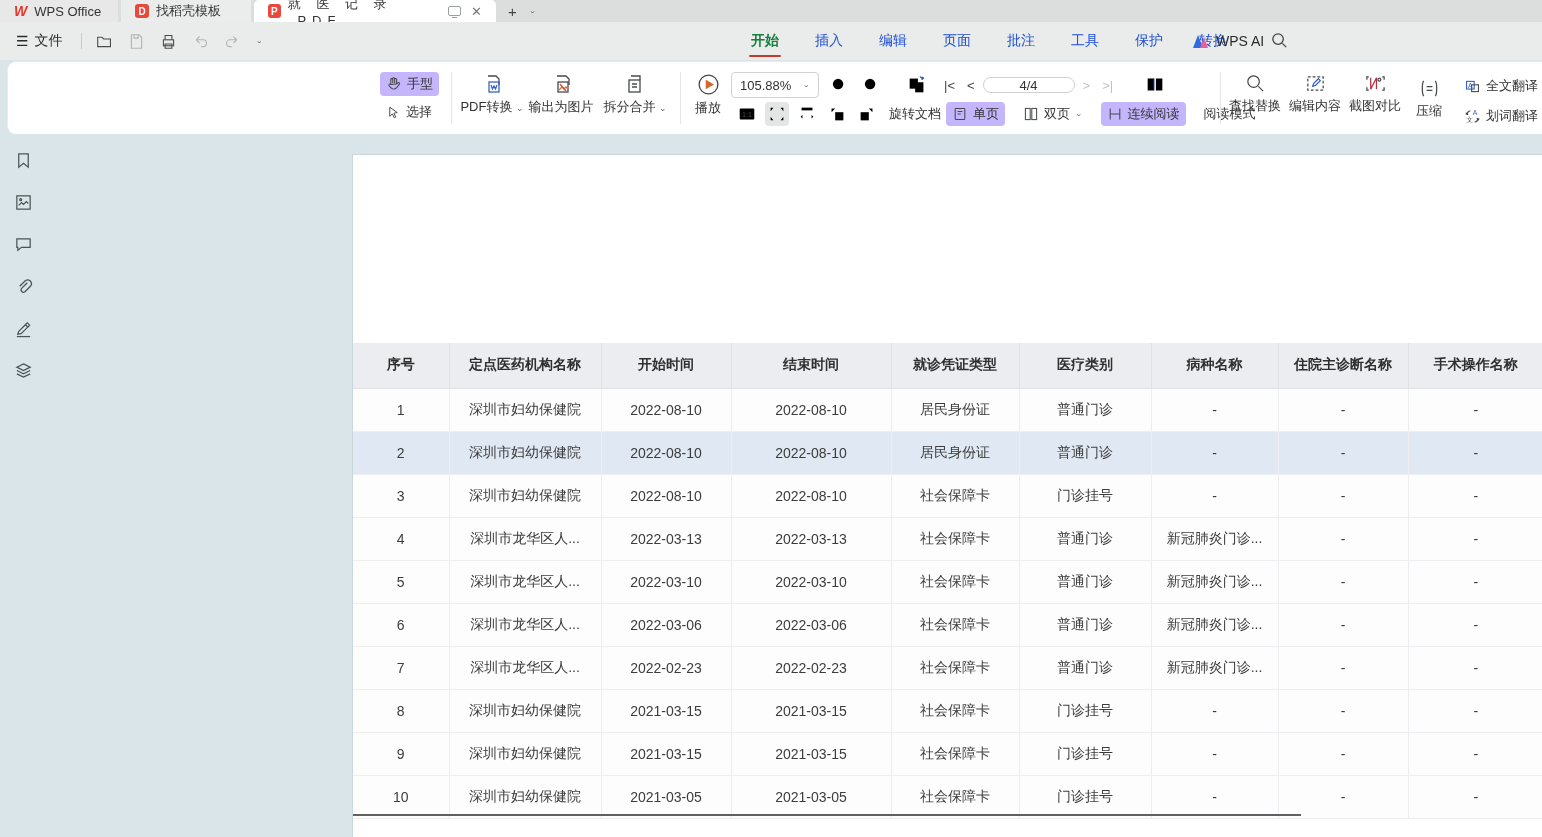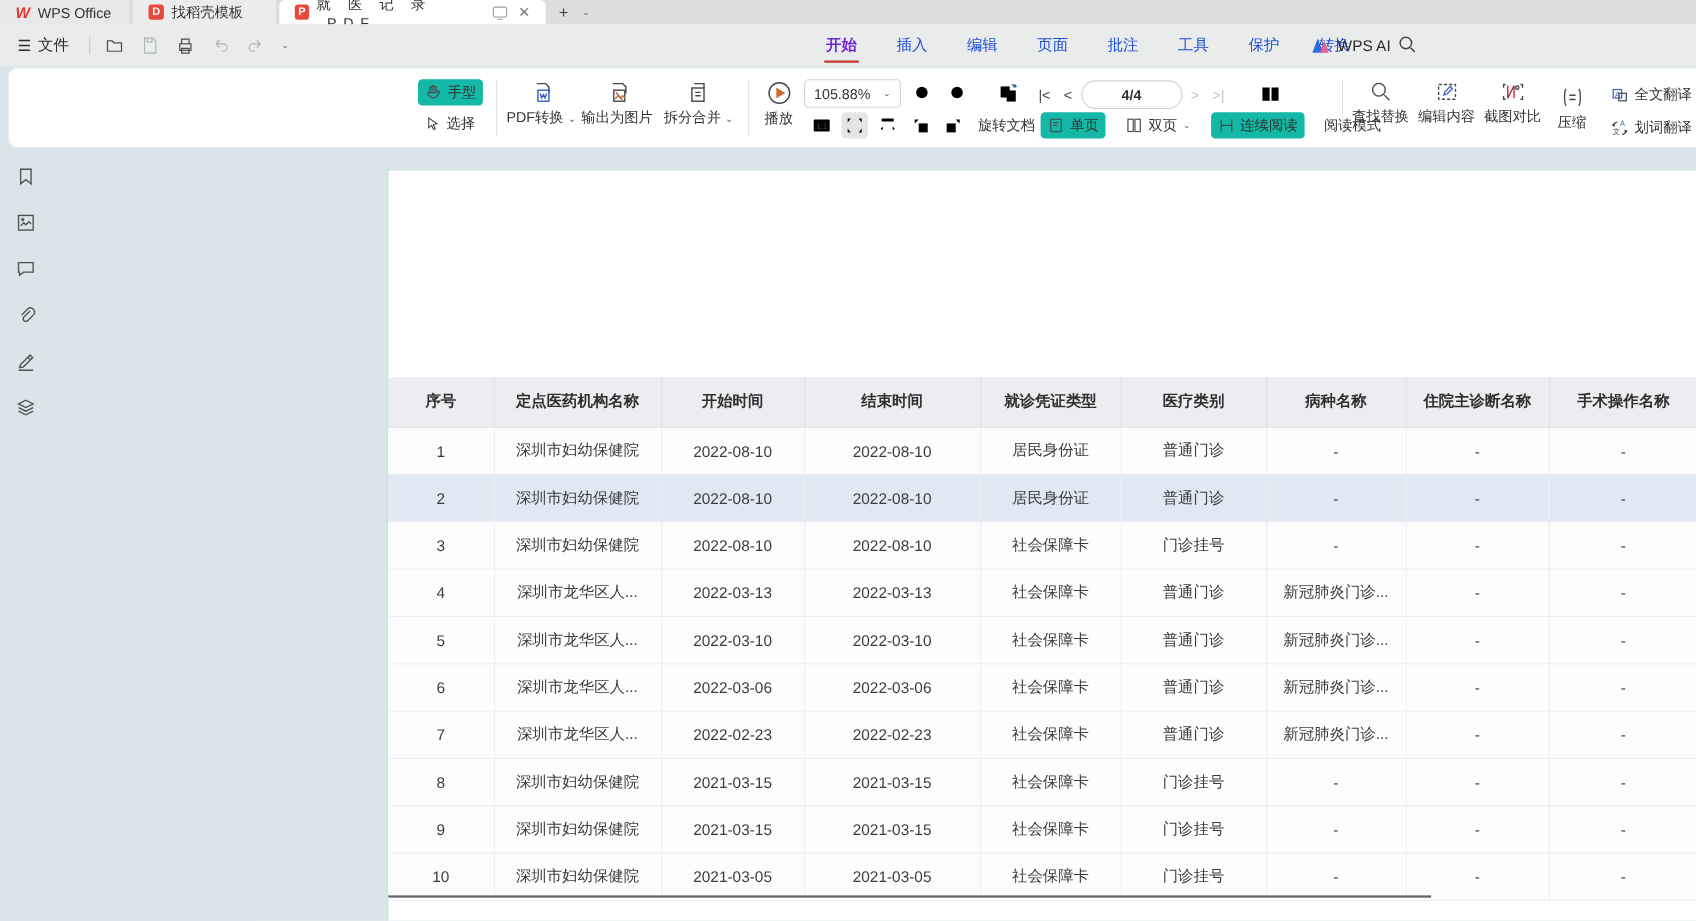--- a/index.html
+++ b/index.html
@@ -24,41 +24,41 @@
   
   .menubar { position:absolute; left:0; top:22px; width:1542px; height:38px; background:#e9eceb; display:flex; align-items:center; }
   .file-btn { display:flex; align-items:center; gap:6px; padding:0 10px 0 16px; font-size:14px; color:#2b2b2b; }
   .vdiv { width:1px; height:16px; background:#c7cbca; margin:0 8px; }
   .quick-icons { display:flex; align-items:center; gap:14px; padding:0 6px; }
   .qi { width:18px; height:18px; display:flex; align-items:center; justify-content:center; }
   .qi svg { width:17px; height:17px; stroke:#4a4d4c; fill:none; stroke-width:1.3; }
   .qi.disabled svg { stroke:#b0b4b3; }
   .menu-items { position:absolute; left:733px; top:0; height:38px; display:flex; align-items:center; gap:0; }
   .menu-item { padding:0 18px; height:38px; display:flex; align-items:center; font-size:14px; color:#1d4ed8; position:relative; }
-  .menu-item.active { color:#6d28d9; font-weight:bold; }
+  .menu-item.active { color:#15803d; font-weight:bold; }
   .menu-item.active:after { content:""; position:absolute; left:16px; right:16px; bottom:3px; height:2.5px; background:#c53a2c; border-radius:2px; }
   .wpsai { position:absolute; left:1193px; top:0; height:38px; display:flex; align-items:center; gap:7px; font-size:14px; color:#2b2b2b; }
   .ai-mark { width:16px; height:13px; position:relative; }
   .ai-mark i { position:absolute; bottom:0; width:0; height:0; }
   .ai-mark .l { left:0; border-left:5px solid transparent; border-right:5px solid transparent; border-bottom:13px solid #2f6bdf; }
   .ai-mark .r { left:7px; border-left:4px solid transparent; border-right:4px solid transparent; border-bottom:11px solid #e85f9c; }
   .menu-search { position:absolute; left:1270px; top:9px; }
   .menu-search svg { width:19px; height:19px; stroke:#444; fill:none; stroke-width:1.4; }
 
   
   .toolbar { position:absolute; left:8px; top:62px; width:1534px; height:72px; background:#ffffff; border-radius:8px 0 0 8px; box-shadow:0 0 0 1px #e8ecec; }
   .tb-abs { position:absolute; }
   .tb-btn { display:flex; align-items:center; gap:5px; height:24px; padding:0 6px; border-radius:4px; color:#333; font-size:13px; white-space:nowrap; }
-  .tb-btn.on { background:#14b8a6;font-family:Liberation Serif, serif; }
+  .tb-btn.on { background:#c4b5fd;font-family:Liberation Serif, serif; }
   .tb-col { display:flex; flex-direction:column; align-items:center; gap:2px; font-size:13px; color:#333; }
   .tb-col svg, .tb-btn svg { stroke:#474a4a; fill:none; stroke-width:1.3; }
   .divider { position:absolute; top:10px; width:1px; height:52px; background:#e3e6e6; }
   .chev { font-size:9px; color:#666; transform:scaleY(.8); }
   .zoom-box { display:flex; align-items:center; justify-content:space-between; width:88px; height:26px; border:1px solid #cfd3d3; border-radius:4px; padding:0 8px; font-size:13px; background:#fff; }
-  .page-box { width:92px; height:26px; border:1px solid #cfd3d3; border-radius:13px; display:flex; align-items:center; justify-content:center; font-size:13px; background:#fff;font-weight:bold; }
+  .page-box { width:92px; height:16px; border:1px solid #cfd3d3; border-radius:13px; display:flex; align-items:center; justify-content:center; font-size:13px; background:#fff; }
   .nav-arrow { font-size:13px; color:#444; padding:0 4px; }
   .nav-arrow.dis { color:#c0c4c4; }
   .small-sq { width:24px; height:24px; border-radius:4px; display:flex; align-items:center; justify-content:center; }
   .small-sq.on { background:#e4e6e6; }
   .lbl { font-size:13px; color:#333; white-space:nowrap; }
 
   
   .workspace { position:absolute; left:0; top:134px; width:1542px; height:703px; background:#d9e5e9; }
   .side-icons { position:absolute; left:0; top:16px; width:46px; display:flex; flex-direction:column; align-items:center; gap:22px; }
   .side-icons .si { width:20px; height:20px; display:flex; align-items:center; justify-content:center; }

